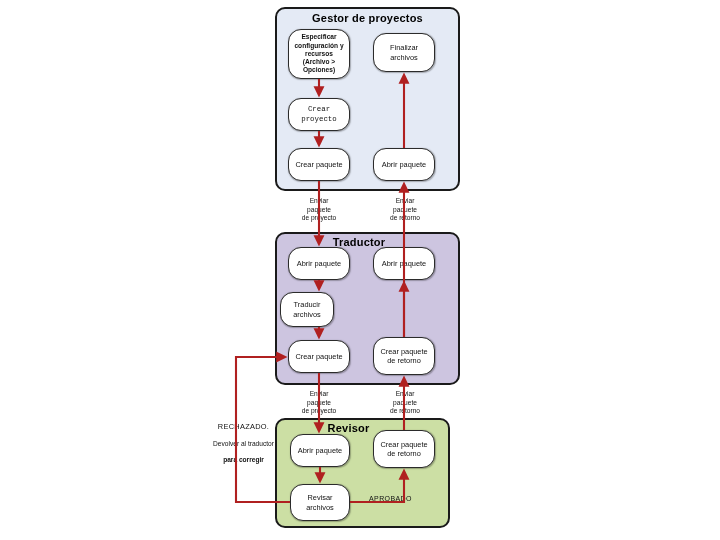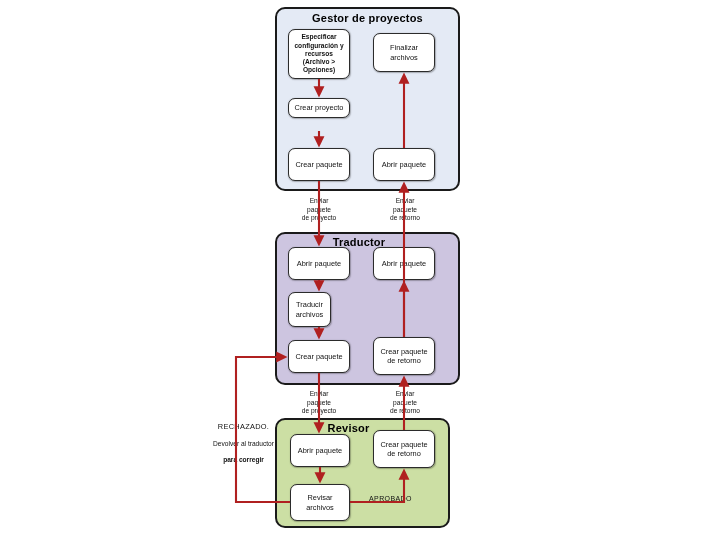--- a/index.html
+++ b/index.html
@@ -25,21 +25,21 @@
     font-weight:bold;
     font-size:11px;
     color:#000;
     letter-spacing:.2px;
   }
 
   .node{
     position:absolute;
     background:#ffffff;
     border:1.4px solid #2b2b2b;
-    border-radius:7px;
+    border-radius:13px;
     box-sizing:border-box;
     display:flex;
     align-items:center;
     justify-content:center;
     text-align:center;
     font-size:7.4px;
     line-height:1.28;
     color:#111;
     padding:2px 3px;
     box-shadow:0.8px 0.8px 1.2px rgba(0,0,0,.28);
@@ -83,21 +83,21 @@
   <div class="panel-title" style="left:275px;top:12px;width:185px;">Gestor de proyectos</div>
 
   <div class="node small" style="left:288px;top:29px;width:62px;height:50px;">
     <span>Especificar
 configuración y
 recursos
 (Archivo &gt;
 Opciones)</span>
   </div>
 
-  <div class="node" style="left:288px;top:98px;width:62px;height:20px;">
+  <div class="node" style="left:288px;top:98px;width:62px;height:33px;font-family:Liberation Mono, monospace;">
     <span>Crear proyecto</span>
   </div>
 
   <div class="node" style="left:288px;top:148px;width:62px;height:33px;">
     <span>Crear paquete</span>
   </div>
 
   <div class="node" style="left:373px;top:33px;width:62px;height:39px;">
     <span>Finalizar
 archivos</span>
@@ -108,21 +108,21 @@
   </div>
 
   <div class="panel" style="left:275px;top:232px;width:185px;height:153px;background:#cdc5e0;">
   </div>
   <div class="panel-title" style="left:275px;top:236px;width:168px;">Traductor</div>
 
   <div class="node" style="left:288px;top:247px;width:62px;height:33px;">
     <span>Abrir paquete</span>
   </div>
 
-  <div class="node" style="left:288px;top:292px;width:43px;height:35px;">
+  <div class="node" style="left:280px;top:292px;width:54px;height:35px;">
     <span>Traducir
 archivos</span>
   </div>
 
   <div class="node" style="left:288px;top:340px;width:62px;height:33px;">
     <span>Crear paquete</span>
   </div>
 
   <div class="node" style="left:373px;top:247px;width:62px;height:33px;">
     <span>Abrir paquete</span>

